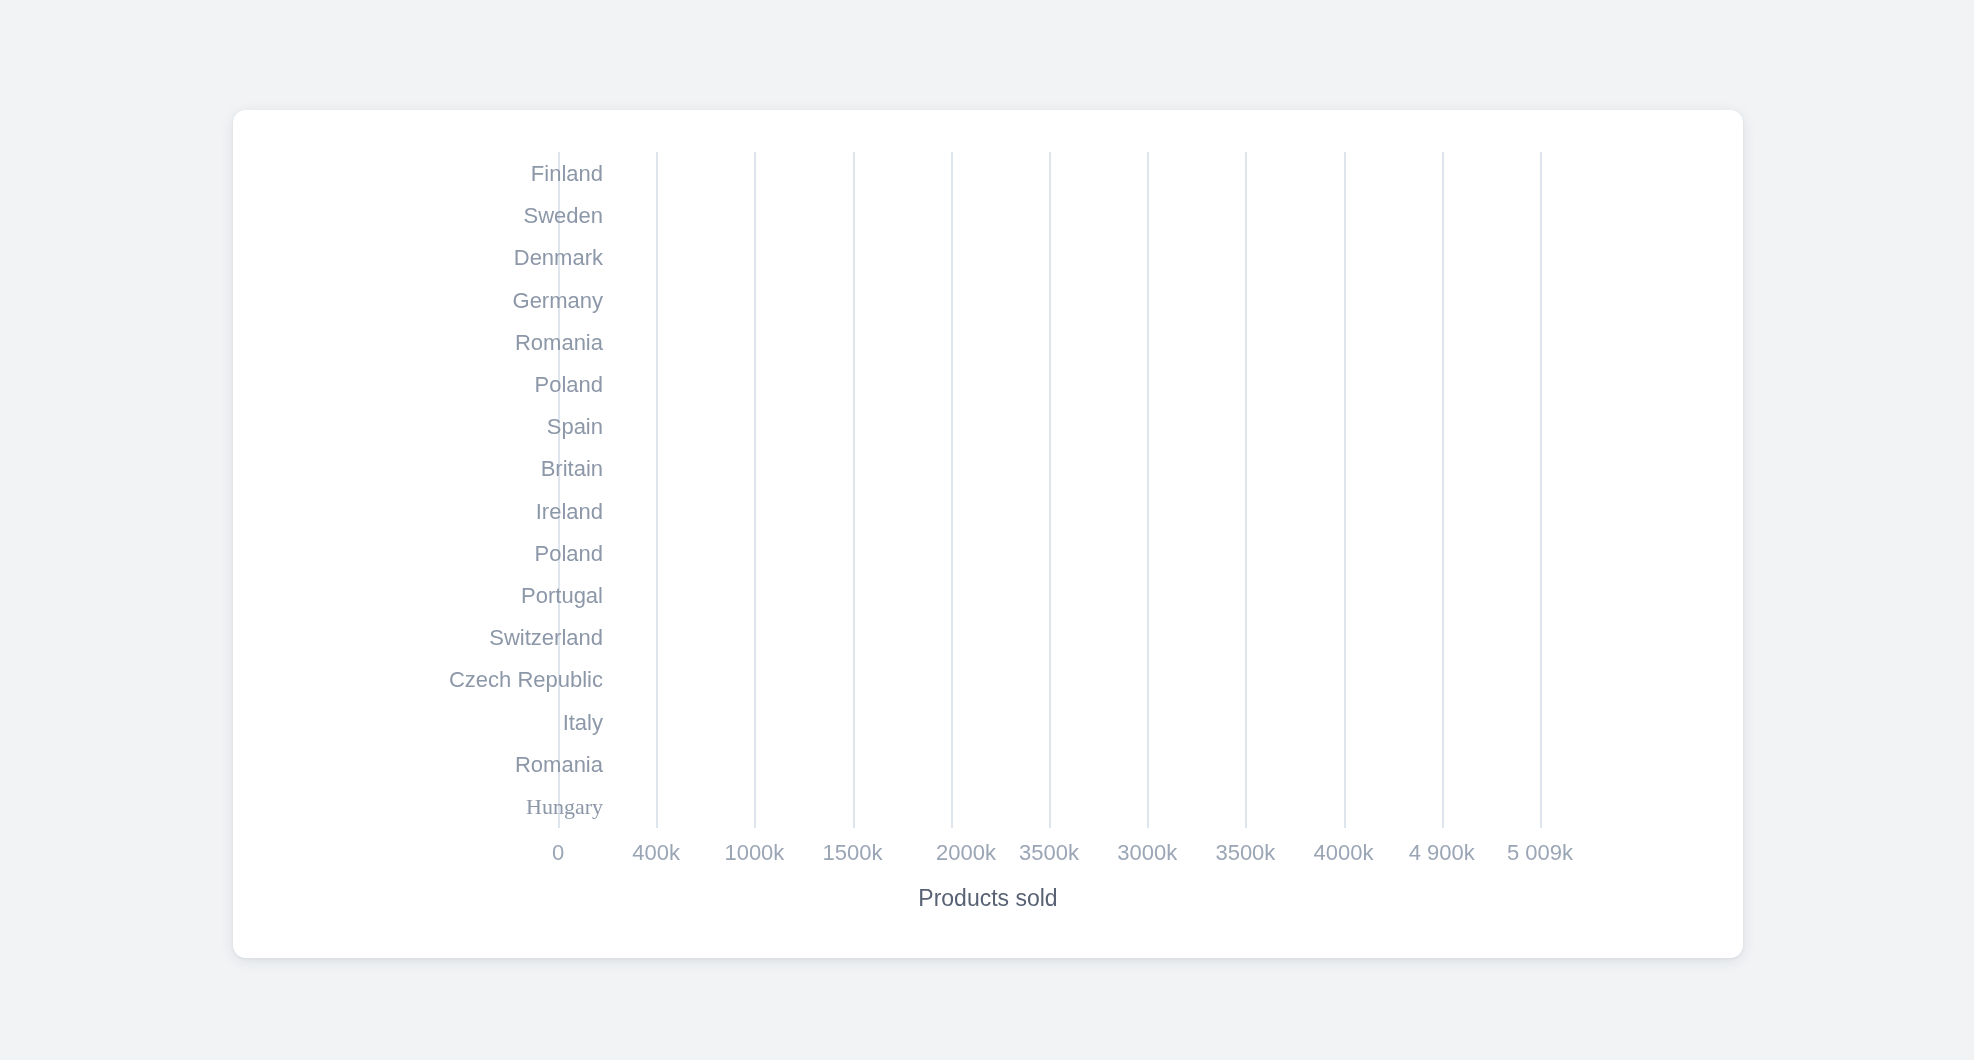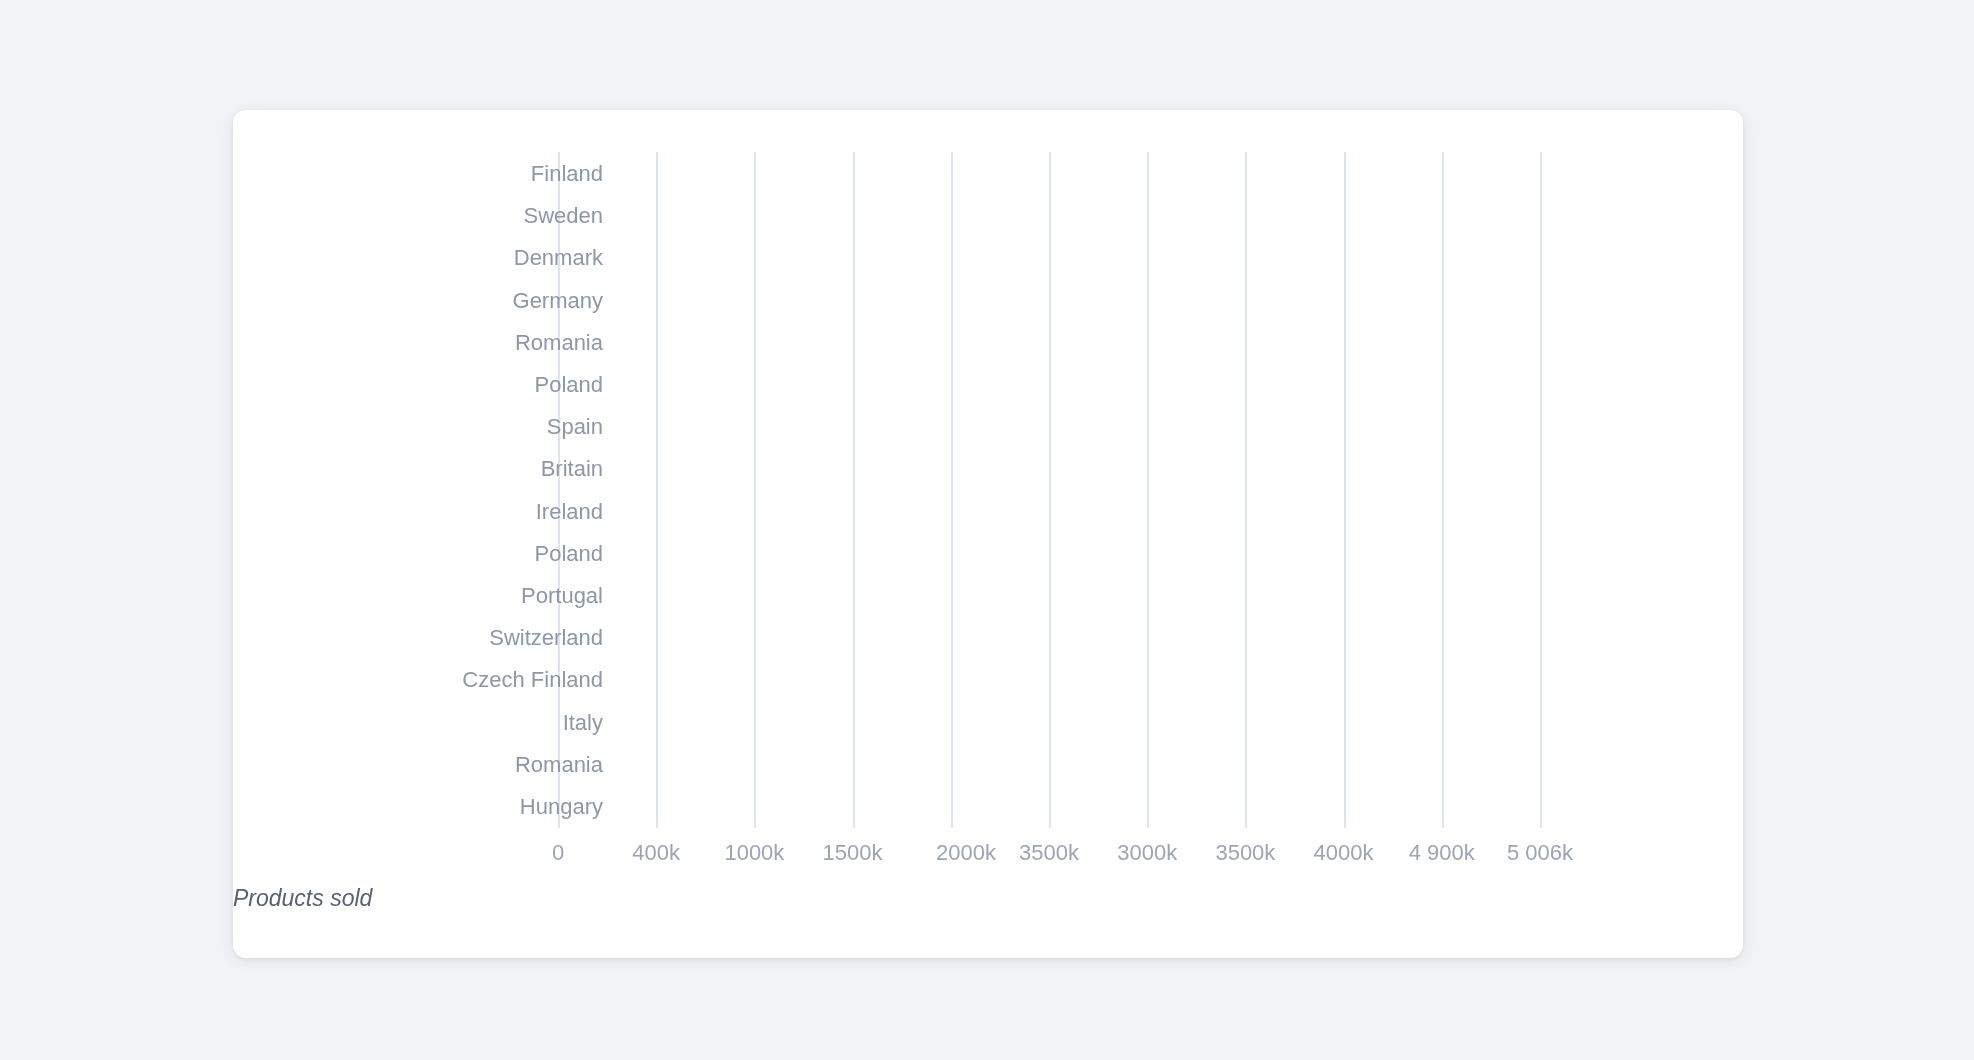--- a/index.html
+++ b/index.html
@@ -81,24 +81,23 @@
     font-size: 22px;
     color: #9aa5b5;
     white-space: nowrap;
   }
 
   #axis-title {
     position: absolute;
     top: 775px;
     left: 0;
     width: 1510px;
-    text-align: left;
+    text-align: center;
     font-size: 23px;
     color: #586274;
-    font-style: italic;
   }
 </style>
 </head>
 <body>
 
 <div id="card">
   <div id="plot">
 
     <div class="grid-layer">
         <div class="gridline" style="left: 325px;"></div>
@@ -169,34 +168,34 @@
         <div class="ylabel" style="top: 128.4px;">Denmark</div>
         <div class="ylabel" style="top: 170.6px;">Germany</div>
         <div class="ylabel" style="top: 212.8px;">Romania</div>
         <div class="ylabel" style="top: 255px;">Poland</div>
         <div class="ylabel" style="top: 297.2px;">Spain</div>
         <div class="ylabel" style="top: 339.4px;">Britain</div>
         <div class="ylabel" style="top: 381.6px;">Ireland</div>
         <div class="ylabel" style="top: 423.8px;">Poland</div>
         <div class="ylabel" style="top: 466px;">Portugal</div>
         <div class="ylabel" style="top: 508.2px;">Switzerland</div>
-        <div class="ylabel" style="top: 550.4px;">Czech Finland</div>
+        <div class="ylabel" style="top: 550.4px;">Czech Republic</div>
         <div class="ylabel" style="top: 592.6px;">Italy</div>
         <div class="ylabel" style="top: 634.8px;">Romania</div>
-        <div class="ylabel" style="top: 677px;">Hungary</div>
+        <div class="ylabel" style="top: 677px; font-family: Liberation Serif, serif;">Hungary</div>
       </div>
     <div class="xlabels-layer">
         <div class="xlabel" style="left: 325px;">0</div>
         <div class="xlabel" style="left: 423.2px;">400k</div>
         <div class="xlabel" style="left: 521.4px;">1000k</div>
         <div class="xlabel" style="left: 619.6px;">1500k</div>
         <div class="xlabel" style="left: 733px;">2000k</div>
         <div class="xlabel" style="left: 816px;">3500k</div>
         <div class="xlabel" style="left: 914.2px;">3000k</div>
         <div class="xlabel" style="left: 1012.4px;">3500k</div>
         <div class="xlabel" style="left: 1110.6px;">4000k</div>
         <div class="xlabel" style="left: 1208.8px;">4 900k</div>
-        <div class="xlabel" style="left: 1307px;">5 006k</div>
+        <div class="xlabel" style="left: 1307px;">5 009k</div>
       </div>
 
     <div id="axis-title">Products sold</div>
   </div>
 </div>
 
 </body></html>

